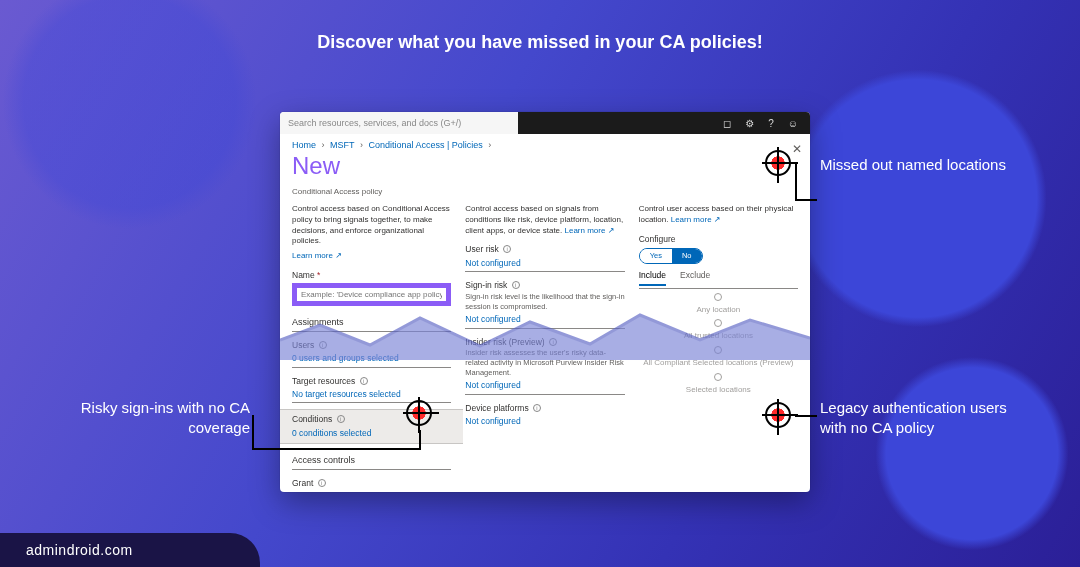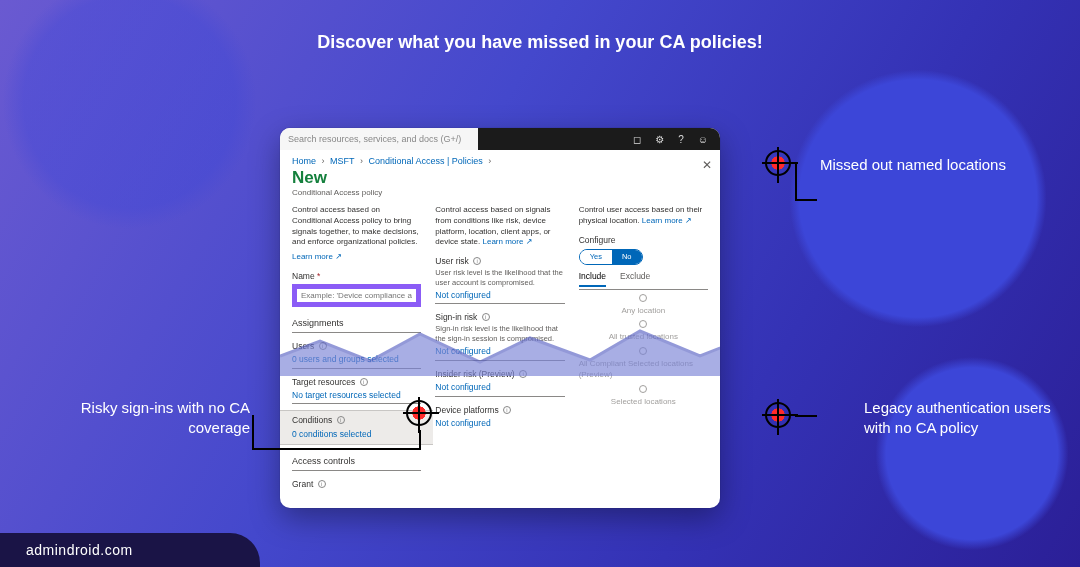--- a/index.html
+++ b/index.html
@@ -11,24 +11,24 @@
                 linear-gradient(120deg, #6a5ad1 0%, #4448cc 40%, #3432b5 70%, #2b1f97 100%);
     position: relative;
     color: #fff;
   }
   .hero { text-align: center; padding-top: 26px; }
   .hero-title { font-size: 32px; font-weight: 700; color: #ffd840; letter-spacing: 0.2px; }
   .hero-sub   { font-size: 18px; font-weight: 700; color: #fff; margin-top: 6px; }
 
   .panel {
     position: absolute;
-    left: 280px; top: 128px;
-    width: 440px; height: 380px;
+    left: 280px; top: 112px;
+    width: 530px; height: 380px;
     background: #fff;
-    border-radius: 10px;
+    border-radius: 4px;
     box-shadow: 0 10px 30px rgba(0,0,0,0.35), 0 0 0 1px rgba(0,0,0,0.05);
     color: #323130;
     overflow: hidden;
   }
 
   .topbar {
     height: 22px;
     background: linear-gradient(90deg, #f6f6f6 0%, #f6f6f6 45%, #1b1b1b 45%, #1b1b1b 100%);
     display: flex;
     align-items: center;
@@ -37,22 +37,22 @@
     color: #888;
   }
   .topbar .search { flex: 0 0 42%; white-space: nowrap; overflow: hidden; }
   .topbar .icons { flex: 1; display: flex; justify-content: flex-end; gap: 14px; padding-right: 12px; color: #ddd; }
   .topbar .icons span { font-size: 10px; }
 
   .crumbs { font-size: 9px; color: #0067b8; padding: 6px 12px 2px 12px; }
   .crumbs .sep { color: #605e5c; padding: 0 3px; }
   .close-x { position: absolute; right: 8px; top: 30px; font-size: 12px; color: #605e5c; cursor: pointer; }
 
-  .page-title { font-size: 17px; font-weight: 700; padding: 0 12px; color: #15803d; }
-  .page-sub   { font-size: 8px; color: #605e5c; padding: 0 12px 8px 12px; }
+  .page-title { font-size: 24px; font-weight: 400; padding: 0 12px; color: #8b5cf6; }
+  .page-sub   { font-size: 8px; color: #605e5c; padding: 0 12px 8px 12px; margin-top: 7px; }
 
   .cols { display: flex; gap: 14px; padding: 0 12px 8px 12px; font-size: 8px; line-height: 1.35; color: #323130; }
   .col  { flex: 1; min-width: 0; }
   .desc { color: #323130; margin-bottom: 4px; }
   .link { color: #0067b8; cursor: pointer; }
   .learn { font-size: 8px; }
   .fieldlbl { font-size: 8.5px; color: #323130; margin-top: 8px; }
   .fieldlbl.req::after { content: " *"; color: #a4262c; }
   .info { display: inline-block; width: 8px; height: 8px; border: 0.8px solid #888; border-radius: 50%; font-size: 6px; line-height: 7px; text-align: center; color: #888; vertical-align: 1px; margin-left: 2px; }
   .info::before { content: "i"; }
@@ -82,21 +82,21 @@
 
   .radio { display:flex; align-items:center; gap:4px; margin-top:4px; color:#a19f9d; font-size:8px;flex-direction:column; }
   .radio .dot { width:8px; height:8px; border:1px solid #a19f9d; border-radius:50%; }
 
   
   .callout { position:absolute; color:#fff; font-size:15px; font-weight:400; line-height:1.3; }
   .callout.left  { text-align: right; }
   .callout.right { text-align: left; }
 
   .c1 { left: 820px; top: 155px; width: 200px; }
-  .c2 { left: 864px; top: 398px; width: 210px; }
+  .c2 { left: 820px; top: 398px; width: 210px; }
   .c3 { left: 60px;  top: 398px; width: 190px; }
 
   .target {
     position:absolute; width:26px; height:26px; border:2px solid #000; border-radius:50%;
     background: radial-gradient(circle, #ff2a2a 0%, #ff2a2a 42%, transparent 44%);
     pointer-events:none;
   }
   .target::before, .target::after { content:""; position:absolute; background:#000; }
   .target::before { left:50%; top:-5px; width:2px; height:36px; transform:translateX(-50%); }
   .target::after  { top:50%; left:-5px; height:2px; width:36px; transform:translateY(-50%); }
@@ -184,30 +184,30 @@
       <div class="fieldlbl"><span>Grant</span> <span class="info"></span></div>
     </div>
 
     <div class="col">
       <div class="desc">
         <span>Control access based on signals from conditions like risk, device platform, location, client apps, or device state.</span>
         <span class="link learn">Learn more</span> <span class="learn link">↗</span>
       </div>
 
       <div class="fieldlbl"><span>User risk</span> <span class="info"></span></div>
-      <div class="sub8">User risk level is the likelihood that the user account is compromised.</div>
       <span class="valuelink">Not configured</span>
       <div class="hr"></div>
 
       <div class="fieldlbl"><span>Sign-in risk</span> <span class="info"></span></div>
       <div class="sub8">Sign-in risk level is the likelihood that the sign-in session is compromised.</div>
       <span class="valuelink">Not configured</span>
       <div class="hr"></div>
 
       <div class="fieldlbl"><span>Insider risk (Preview)</span> <span class="info"></span></div>
+      <div class="sub8">Insider risk assesses the user's risky data-related activity in Microsoft Purview Insider Risk Management.</div>
       <span class="valuelink">Not configured</span>
       <div class="hr"></div>
 
       <div class="fieldlbl"><span>Device platforms</span> <span class="info"></span></div>
       <span class="valuelink">Not configured</span>
     </div>
 
     <div class="col">
       <div class="desc">
         <span>Control user access based on their physical location.</span>

